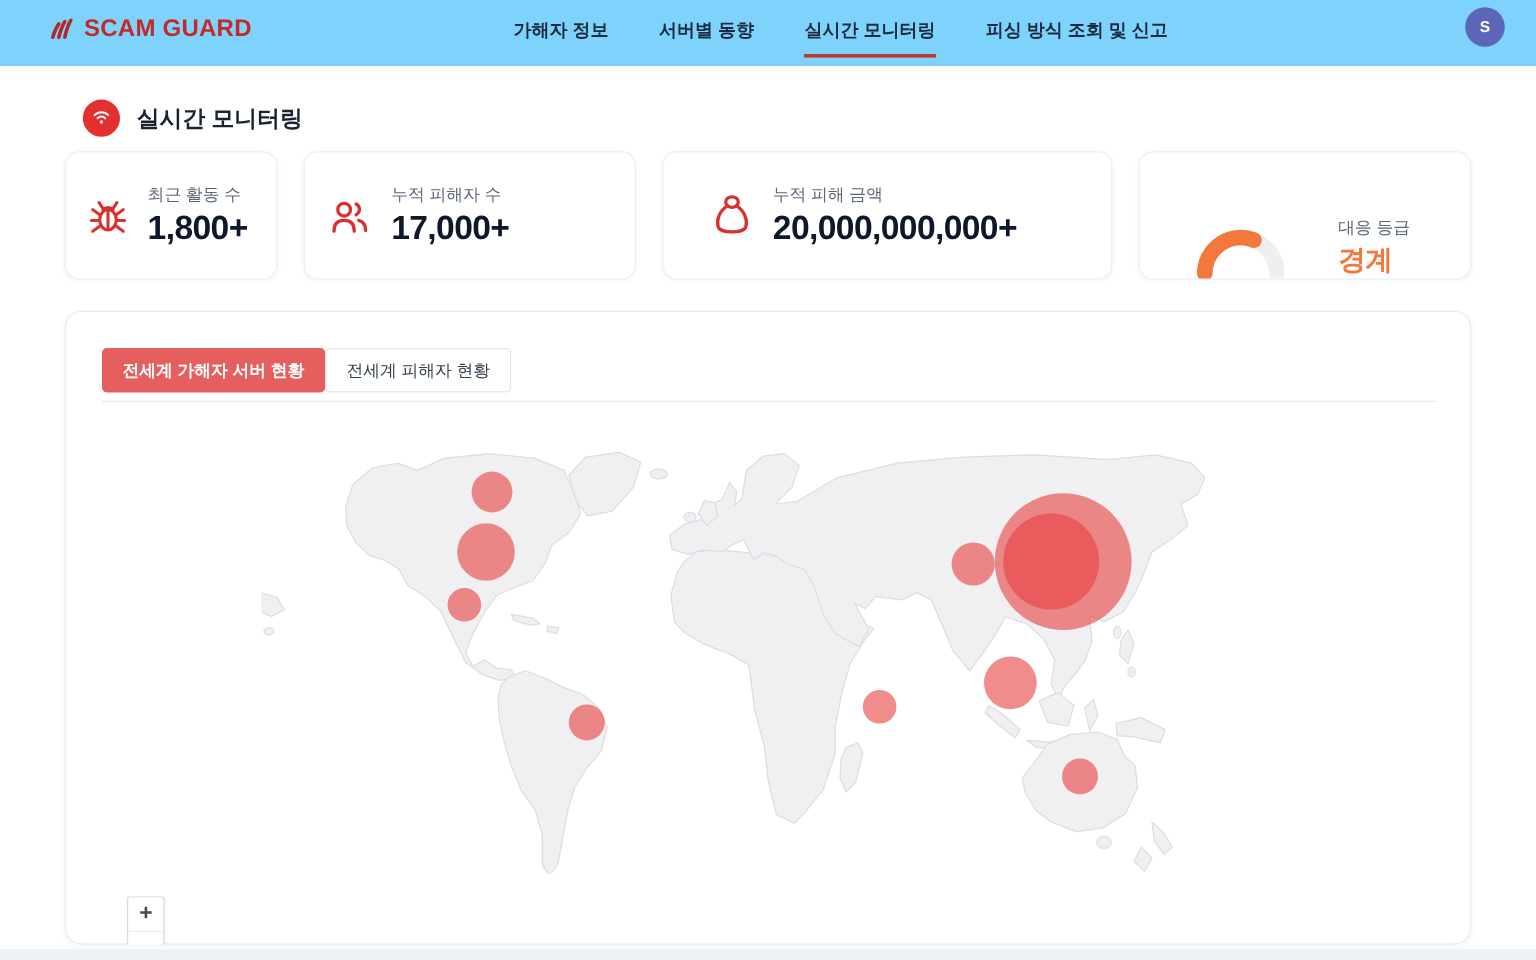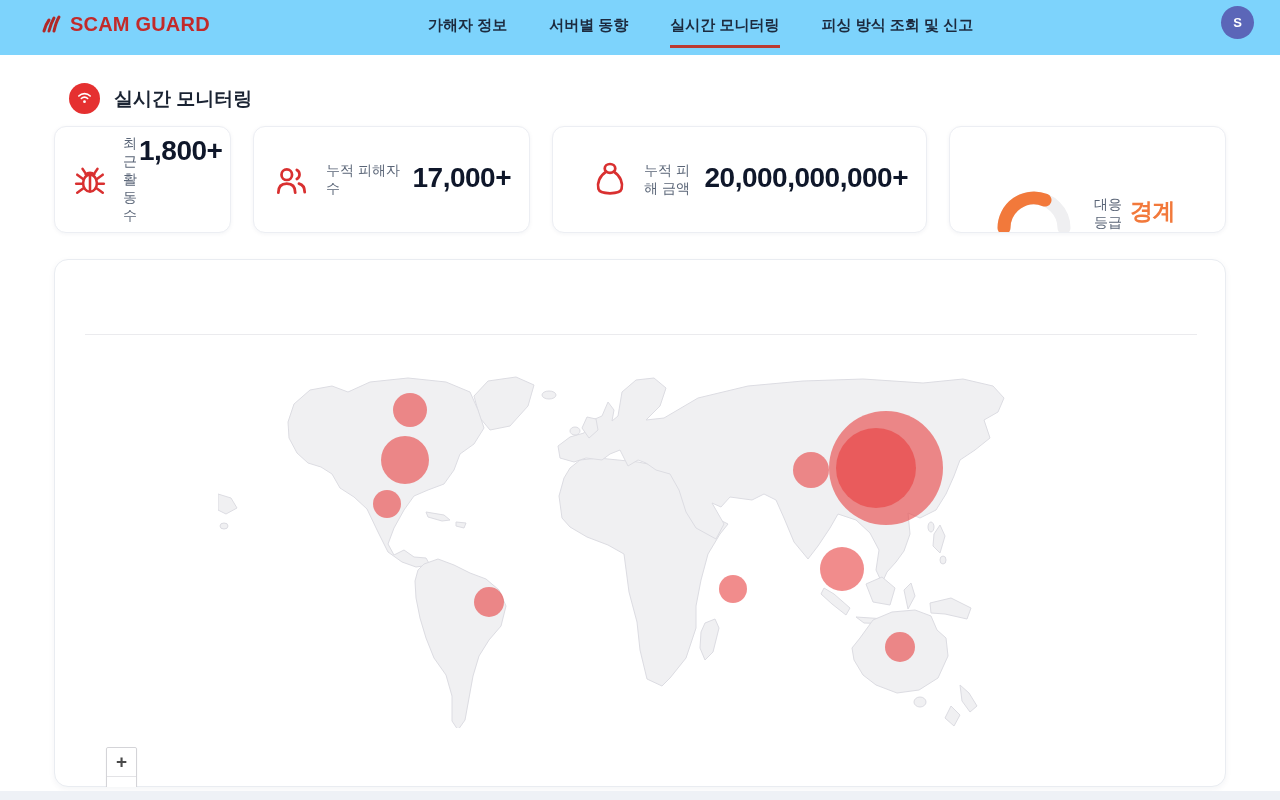--- a/index.html
+++ b/index.html
@@ -24,21 +24,21 @@
   .title-badge { width:31px; height:31px; border-radius:50%; background:#e53030;
     display:flex; align-items:center; justify-content:center; }
   .page-title { font-size:19px; font-weight:bold; color:#1a2332; }
 
   
   .stats { display:flex; gap:22px; margin-top:8px; }
   .stat-card { background:#fff; border:1px solid #eceef3; border-radius:12px; height:107px;
     box-shadow:0 1px 4px rgba(25,45,85,.05); display:flex; align-items:center; padding:0 18px; gap:16px; }
   .stat-card.c1 { width:177px; } .stat-card.c2 { width:277px; } .stat-card.c3 { width:375px;padding-left:39px; }
   .stat-card.c4 { width:277px; padding:0 50px 0 40px;align-items:flex-end; }
-  .stat-text { display:flex; gap:2px; }
+  .stat-text { display:flex; flex-direction:column; gap:2px; }
   .stat-label { font-size:14px; color:#5a6577; }
   .stat-value { font-size:28px; font-weight:bold; color:#0f172a; letter-spacing:-.5px; white-space:nowrap; }
   .stat-value.orange { font-size:23px; color:#f2793b; }
   .c4 .stat-text { margin-left:auto; }
 
   
   .monitor-card { position:relative; margin:26px 0 0; background:#fff; border:1px solid #e9ecf1;
     border-radius:14px; height:528px; box-shadow:0 2px 6px rgba(25,45,85,.05); }
   .tabs { position:absolute; left:30px; top:30px; display:flex; }
   .tab { height:37px; padding:0 17px; font-size:14px; display:flex; align-items:center;
@@ -174,20 +174,24 @@
       <span class="stat-text">
         <span class="stat-label">대응 등급</span>
         <span class="stat-value orange" style="color: rgb(242, 121, 59);">경계</span>
       </span>
     </div>
 
   </div>
 
   <div class="monitor-card">
 
+    <div class="tabs">
+      <div class="tab active">전세계 가해자 서버 현황</div>
+      <div class="tab inactive">전세계 피해자 현황</div>
+    </div>
     <div class="tab-divider"></div>
 
     <div class="map-stage">
       <svg class="map-svg" width="790" height="352" viewBox="0 0 790 352">
         <g>
           <path class="land" d="M262,42 L256,20 L270,5 L298,1 L316,9 L310,30 L292,50 L272,54 Z"></path>
           <path class="land" d="M70,46 L76,28 L92,14 L114,10 L130,16 L152,6 L190,2 L228,6 L252,16 L260,34 L266,52 L256,68 L242,78 L236,94 L226,108 L210,114 L196,120 L186,134 L176,152 L170,168 L176,179 L186,174 L196,181 L208,182 L212,189 L198,191 L184,186 L170,176 L160,156 L149,133 L136,121 L122,112 L114,98 L103,91 L90,87 L79,77 L71,62 Z"></path>
           <path class="land" d="M208,136 L226,139 L232,144 L224,145 L210,141 Z"></path>
           <path class="land" d="M238,146 L248,147 L246,152 L238,150 Z"></path>
           <path class="land" d="M206,188 L220,183 L236,189 L252,197 L268,203 L281,214 L288,230 L283,250 L271,264 L261,280 L255,300 L251,322 L247,344 L240,354 L234,345 L234,320 L228,299 L216,282 L208,262 L202,242 L198,222 L197,205 L200,194 Z"></path>

